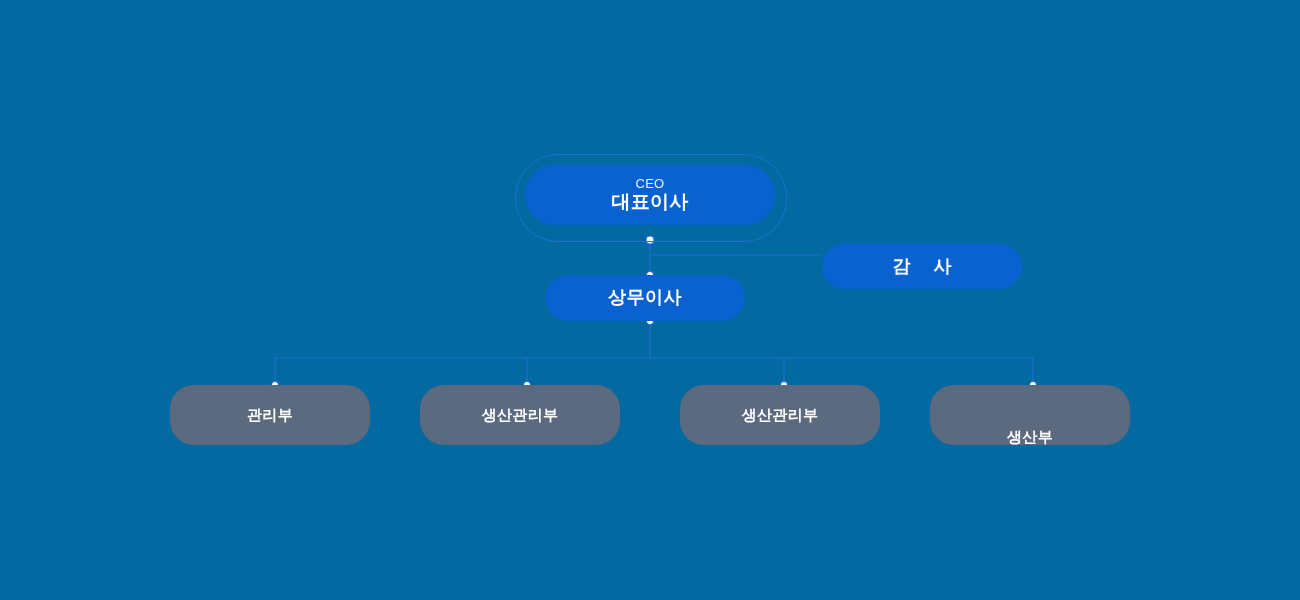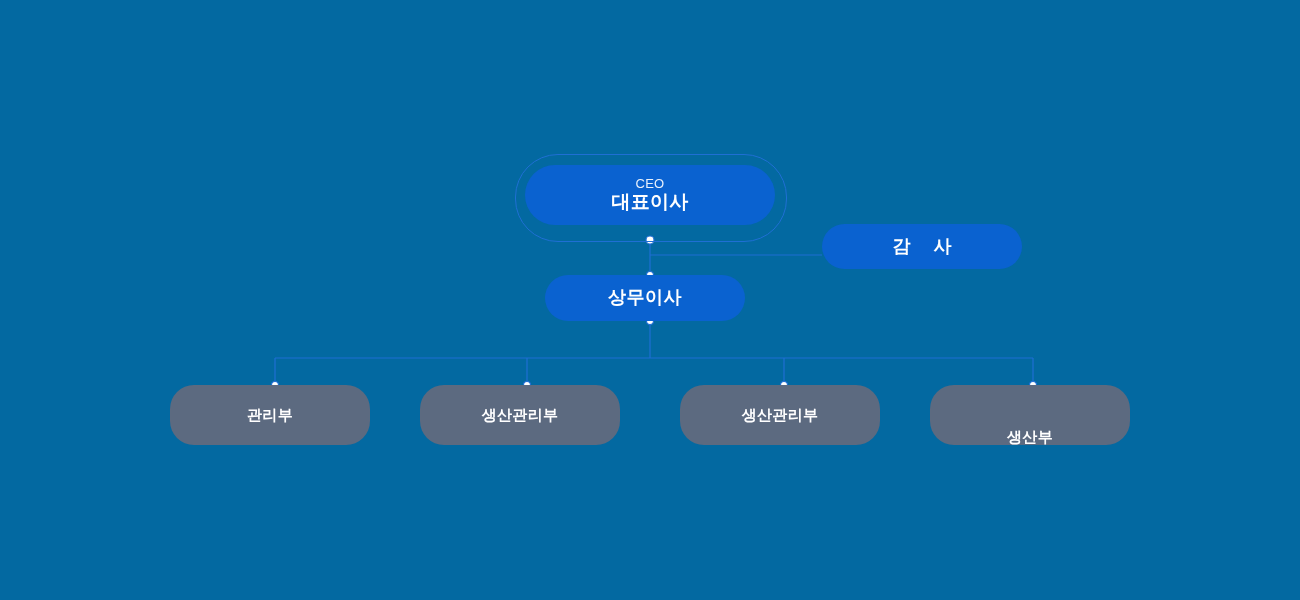--- a/index.html
+++ b/index.html
@@ -66,21 +66,21 @@
     margin-bottom: 1px;
     color: #e9f1fc;
   }
   .node-ceo .main-label {
     font-size: 19px;
     font-weight: bold;
     letter-spacing: 0.2px;
   }
   .node-audit {
     left: 822px;
-    top: 224px;
+    top: 244px;
     width: 200px;
     height: 45px;
     background: #0a62d0;
     border-radius: 23px;
     font-size: 18px;
     font-weight: bold;
     letter-spacing: 9px;
     text-indent: 9px;
   }
   .node-director {

